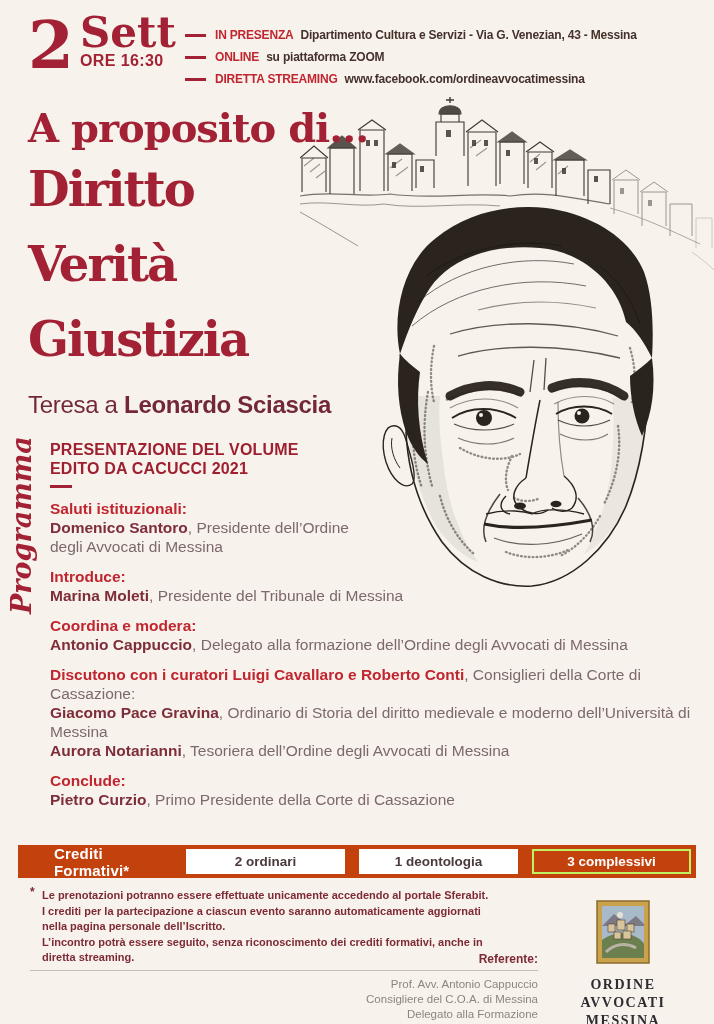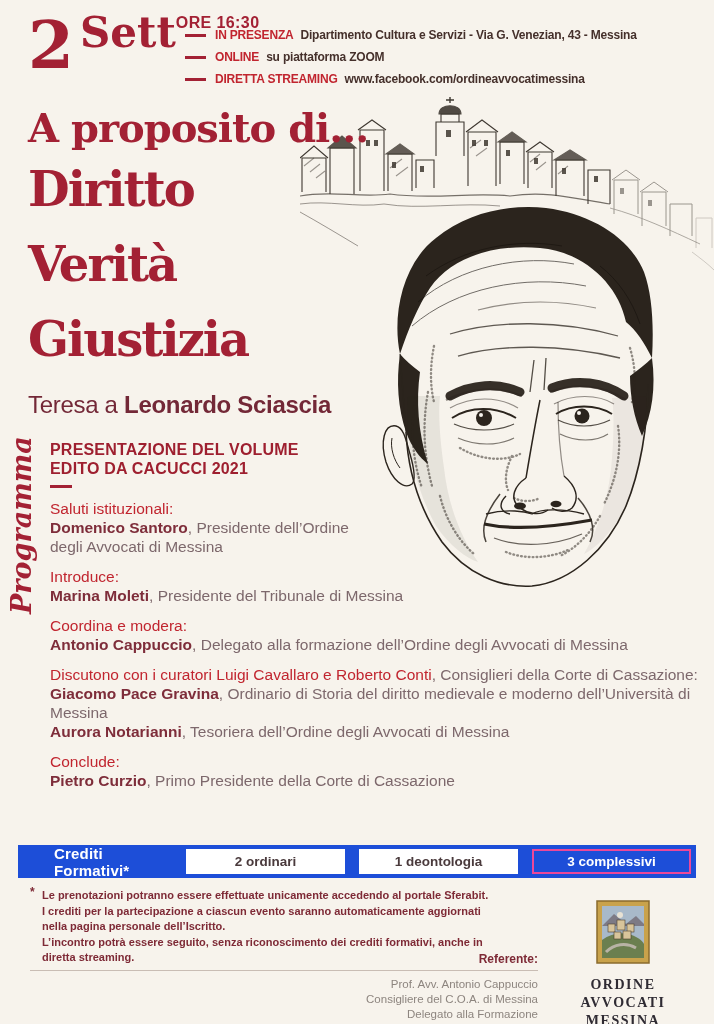--- a/index.html
+++ b/index.html
@@ -5,21 +5,21 @@
   * { margin:0; padding:0; box-sizing:border-box; }
   html,body { background:#d8d4cc; }
   .poster {
     position:relative; width:714px; height:1024px; margin:0 auto;
     background:#f7f3ec; overflow:hidden;
     font-family:"Liberation Sans", sans-serif; color:#7d686c;
   }
   
   .date-block { position:absolute; top:14px; left:28px; display:flex; color:#a32134; }
   .date-day  { font-family:"DejaVu Serif", serif; font-weight:700; font-size:66px; line-height:62px; }
-  .date-right{ margin-left:6px; display:flex; flex-direction:row; justify-content:space-between; padding-bottom:2px; }
+  .date-right{ margin-left:6px; display:flex; flex-direction:column; justify-content:flex-start; padding-bottom:2px; }
   .date-month{ font-family:"DejaVu Serif", serif; font-weight:700; font-size:42px; line-height:38px; }
   .date-time { font-weight:700; font-size:16px; line-height:18px; letter-spacing:.4px; }
   .channels  { position:absolute; top:24px; left:185px; }
   .channel   { display:flex; align-items:center; height:22px; font-size:12px; font-weight:700; letter-spacing:-0.2px; white-space:nowrap; }
   .channel-dash { display:inline-block; width:21px; height:3px; background:#a32134; margin-right:9px; flex:0 0 auto; }
   .channel-label{ color:#c1252f; margin-right:7px; }
   .channel-text { color:#45302b; }
   
   .title-block { position:absolute; left:28px; top:104px; color:#a32134; }
   .kicker { font-family:"DejaVu Serif", serif; font-weight:700; font-size:40px; line-height:48px; letter-spacing:-1px; }
@@ -30,37 +30,37 @@
   .side-label {
     position:absolute; left:6px; top:614px;
     font-family:"DejaVu Serif", serif; font-style:italic; font-weight:700;
     font-size:27px; color:#a32134;
     transform:rotate(-90deg); transform-origin:left top; white-space:nowrap;
   }
   .program { position:absolute; left:50px; top:440px; width:648px; font-size:15.5px; line-height:19px; }
   .volume-line { font-weight:700; font-size:16px; color:#9e1f2f; letter-spacing:.2px; }
   .title-dash { width:22px; height:3px; background:#a32134; margin:7px 0 9px 0; }
   .section { margin-top:11px; }
-  .section-heading { font-weight:400; color:#c1252f; }
+  .section-heading { font-weight:700; color:#c1252f; }
   .heading-suffix { font-weight:400; color:#7d686c; }
   .entry { color:#7d686c; }
   .entry .name { font-weight:700; color:#7e2d3a; }
   .maxw { max-width:332px; }
   
   .credits-bar {
     position:absolute; left:18px; top:845px; width:678px; height:33px;
-    background:#1d4ed8; display:flex; align-items:center; padding:0 5px 0 36px;
+    background:#c2410c; display:flex; align-items:center; padding:0 5px 0 36px;
   }
   .credits-label { color:#ffffff; font-weight:700; font-size:15px; flex:1 1 auto; letter-spacing:.2px; }
   .credit-box {
     width:159px; height:25px; background:#ffffff; color:#4a3a3c;
     font-weight:700; font-size:13.5px; display:flex; align-items:center; justify-content:center;
     margin-left:14px; flex:0 0 auto;
   }
-  .credit-box.outlined { background:transparent; border:2px solid #ec4899; color:#ffffff; }
+  .credit-box.outlined { background:transparent; border:2px solid #bef264; color:#ffffff; }
   
   .footnote { position:absolute; left:30px; top:888px; width:545px; color:#7e2a36; font-weight:700; font-size:11px; line-height:15.5px; padding-left:12px; }
   .footnote-asterisk { position:absolute; left:0; top:-3px; font-size:12px; }
   .referent { position:absolute; left:30px; top:952px; width:508px;text-align:right; }
   .referent-heading { font-weight:700; font-size:12px; color:#7e2a36; border-bottom:1px solid #c9bdb4; padding-bottom:4px; }
   .referent-lines { margin-top:6px; font-size:11.5px; line-height:15px; color:#8d857f; }
   
   .org-logo { position:absolute; left:548px; top:900px; width:150px; text-align:center; }
   .crest { display:inline-block; }
   .org-name { margin-top:8px; font-family:"Liberation Serif", serif; font-weight:600; font-size:14px; line-height:18px; letter-spacing:1.5px; color:#2f2b33; }

